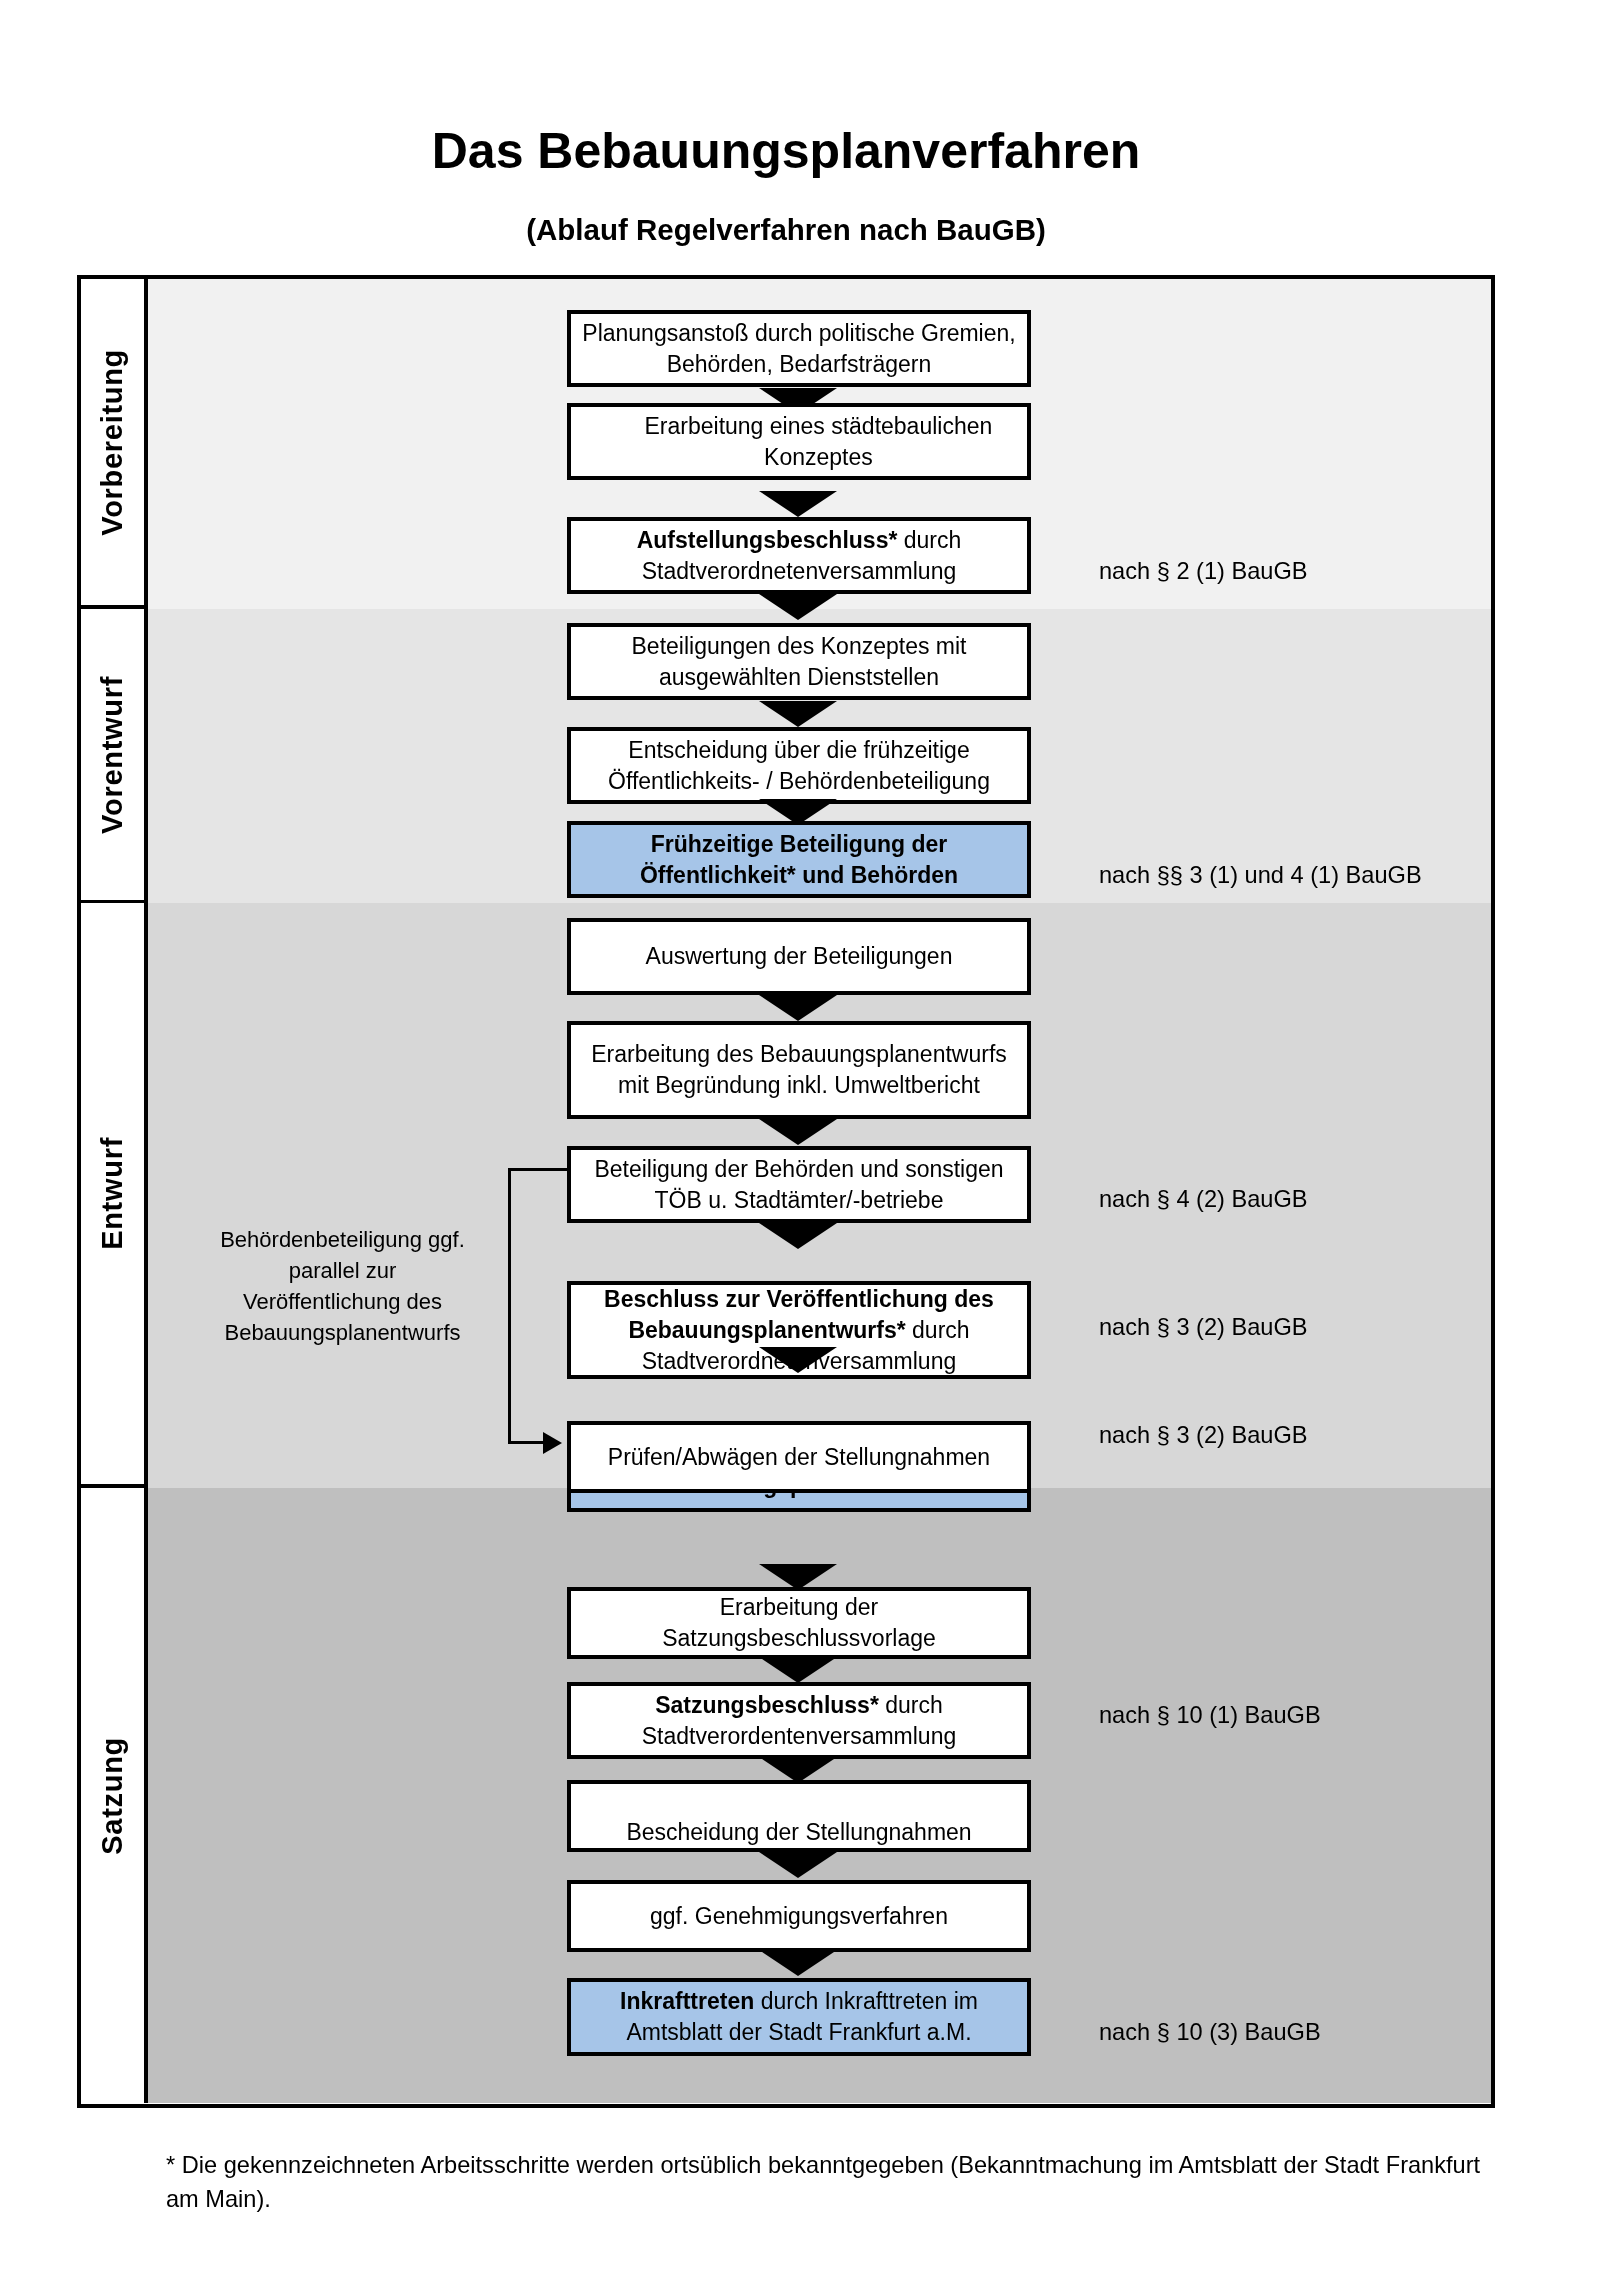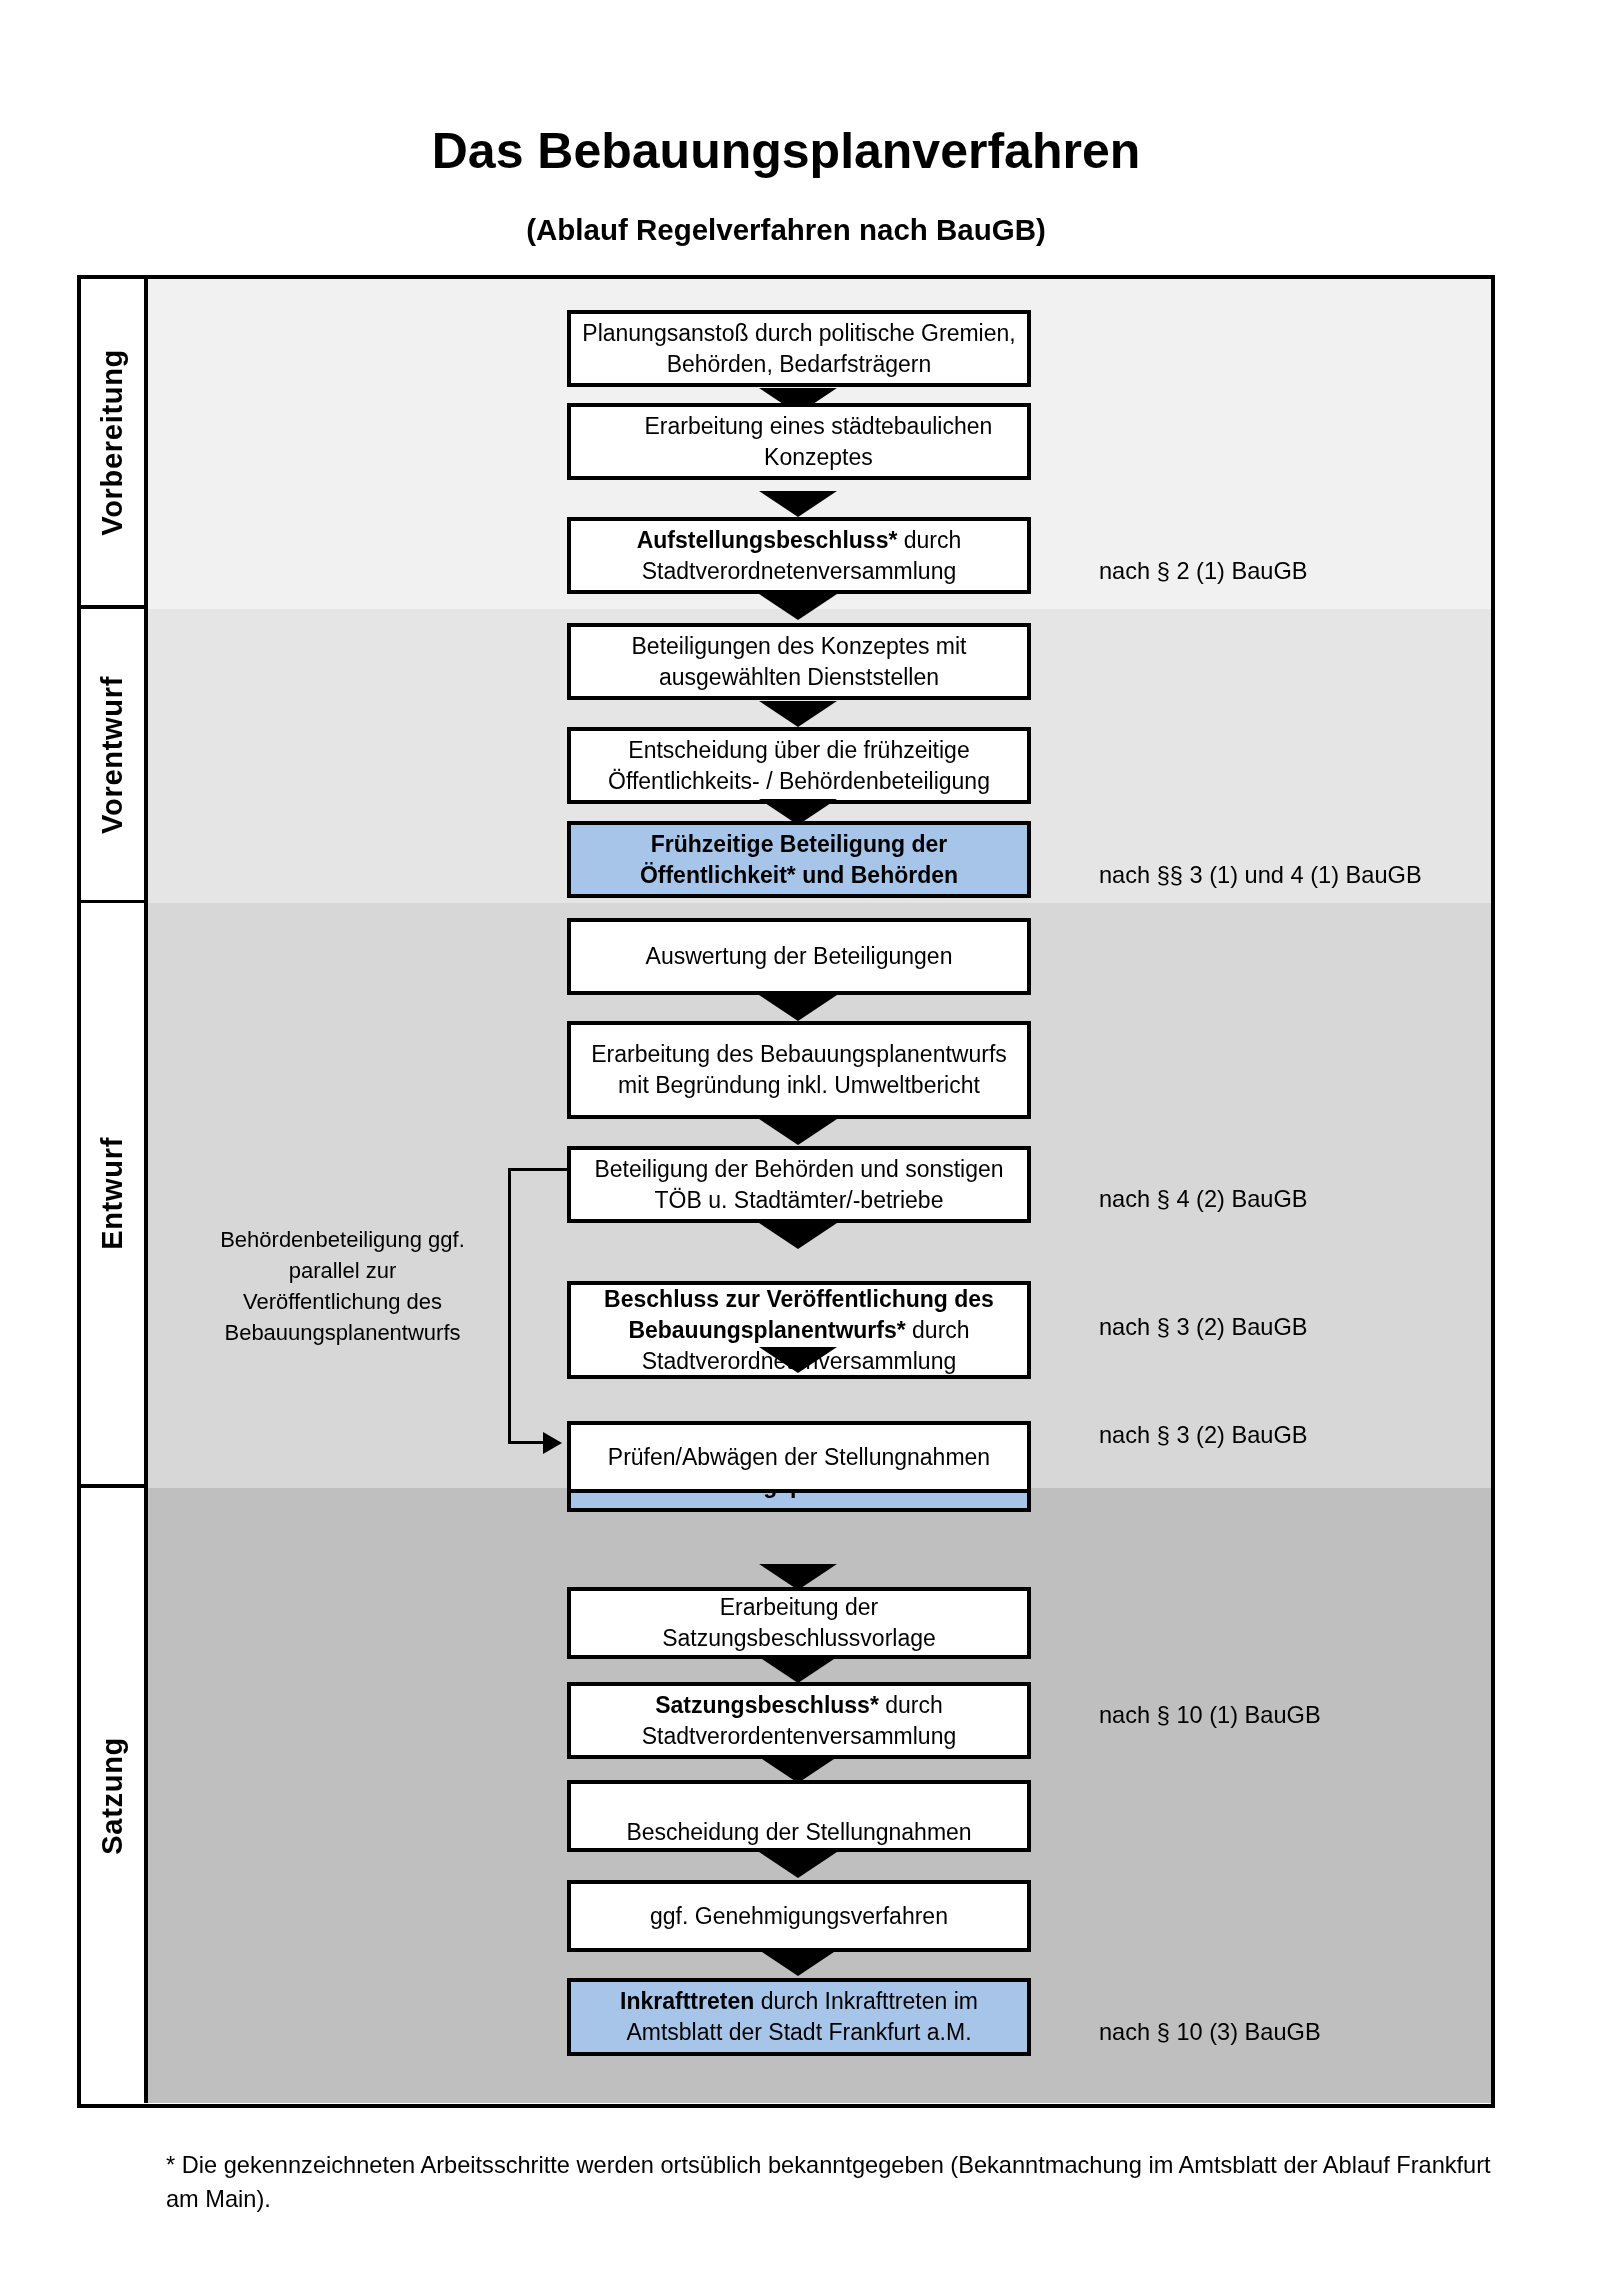--- a/index.html
+++ b/index.html
@@ -228,16 +228,16 @@
     <div class="ref r7">nach § 10 (3) BauGB</div>
 
     <div class="side-note">Behördenbeteiligung ggf. parallel zur Veröffentlichung des Bebauungsplanentwurfs</div>
     <div class="conn vert"></div>
     <div class="conn htop"></div>
     <div class="conn hbot"></div>
     <div class="conn-arrow"></div>
 
   </div>
 
-  <div class="footnote">* Die gekennzeichneten Arbeitsschritte werden ortsüblich bekanntgegeben (Bekanntmachung im Amtsblatt der Ablauf Frankfurt am Main).</div>
+  <div class="footnote">* Die gekennzeichneten Arbeitsschritte werden ortsüblich bekanntgegeben (Bekanntmachung im Amtsblatt der Stadt Frankfurt am Main).</div>
 
 </div>
 
 
 </body></html>

